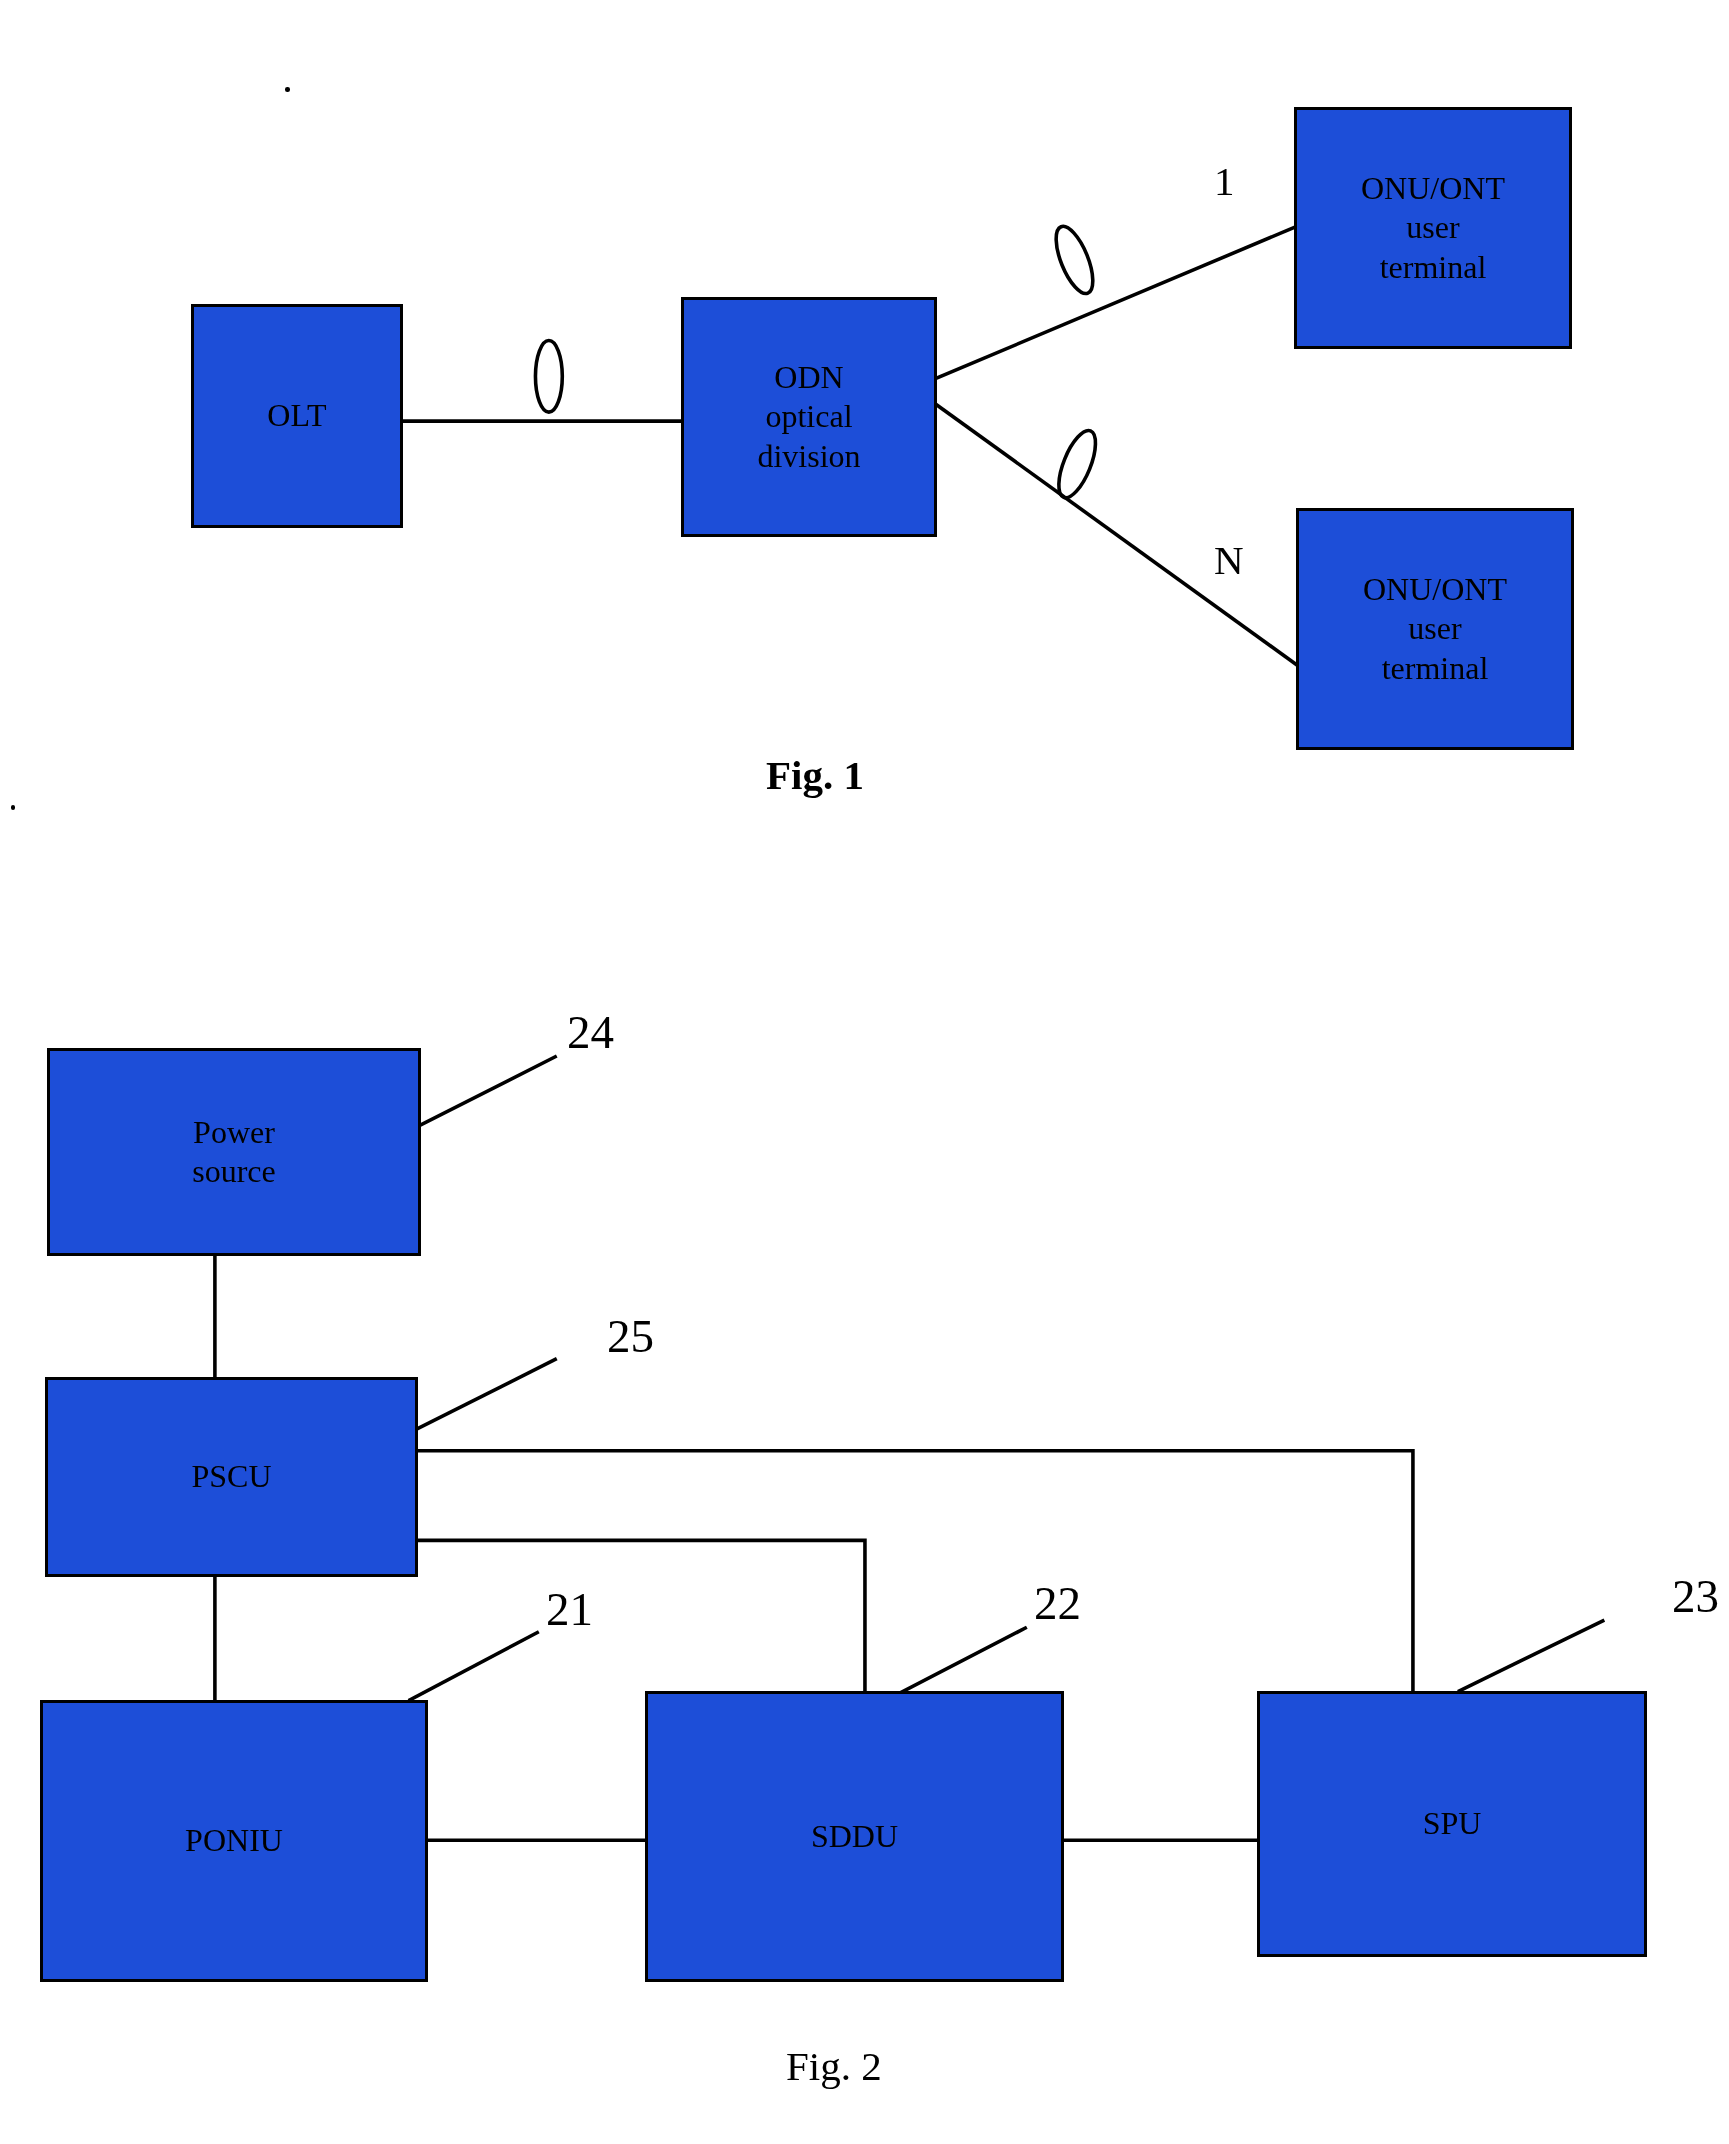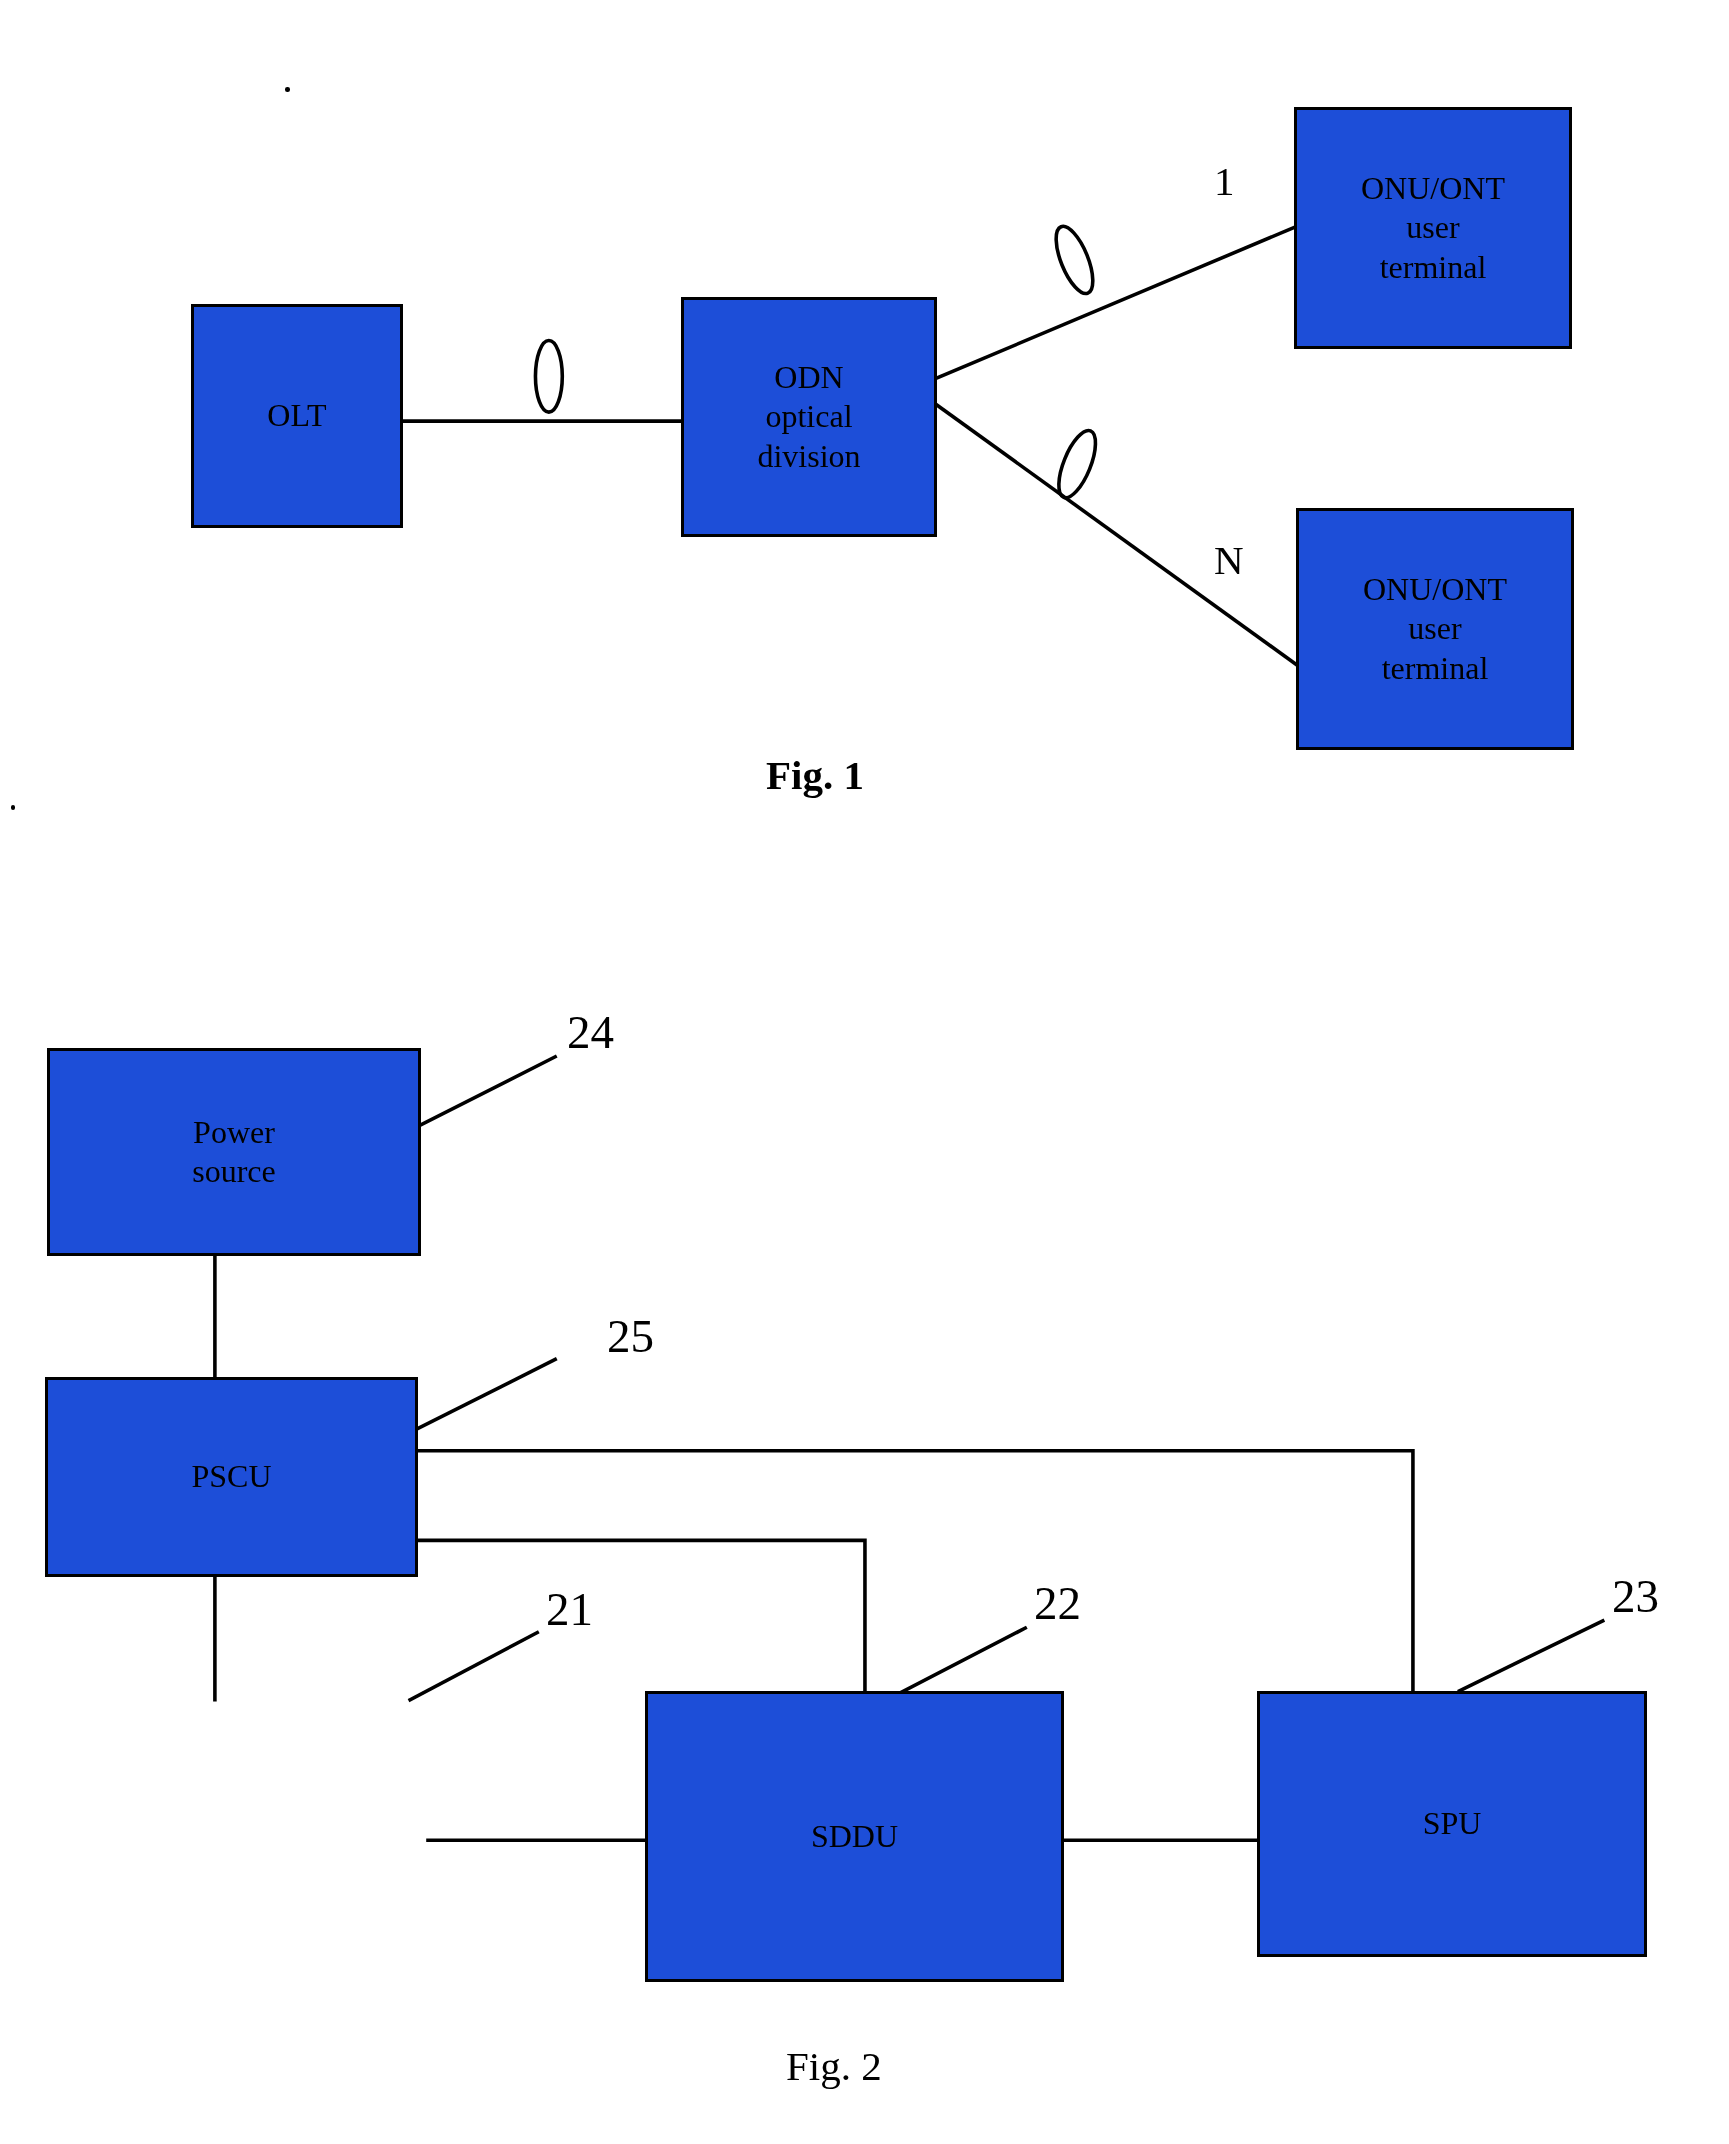--- a/index.html
+++ b/index.html
@@ -145,31 +145,34 @@
 
   <div class="box" style="left:47px; top:1048px; width:374px; height:208px;">
     <span class="box-label">Power
 source</span>
   </div>
 
   <div class="box" style="left:45px; top:1377px; width:373px; height:200px;">
     <span class="box-label">PSCU</span>
   </div>
 
+  <div class="box" style="left:40px; top:1700px; width:388px; height:282px;">
+    <span class="box-label">PONIU</span>
+  </div>
 
   <div class="box" style="left:645px; top:1691px; width:419px; height:291px;">
     <span class="box-label">SDDU</span>
   </div>
 
   <div class="box" style="left:1257px; top:1691px; width:390px; height:266px;">
     <span class="box-label">SPU</span>
   </div>
 
   <div class="ref-num" style="left:567px; top:1005px;">24</div>
   <div class="ref-num" style="left:567px; top:1309px;margin-left:40px;">25</div>
   <div class="ref-num" style="left:546px; top:1582px;">21</div>
   <div class="ref-num" style="left:1034px; top:1576px;">22</div>
-  <div class="ref-num" style="left:1612px; top:1569px;">23</div>
+  <div class="ref-num" style="left:1672px; top:1569px;">23</div>
 
   <div class="fig-caption" style="left:786px; top:2042px;">Fig. 2</div>
 
 </div>
 
 
 </body></html>

